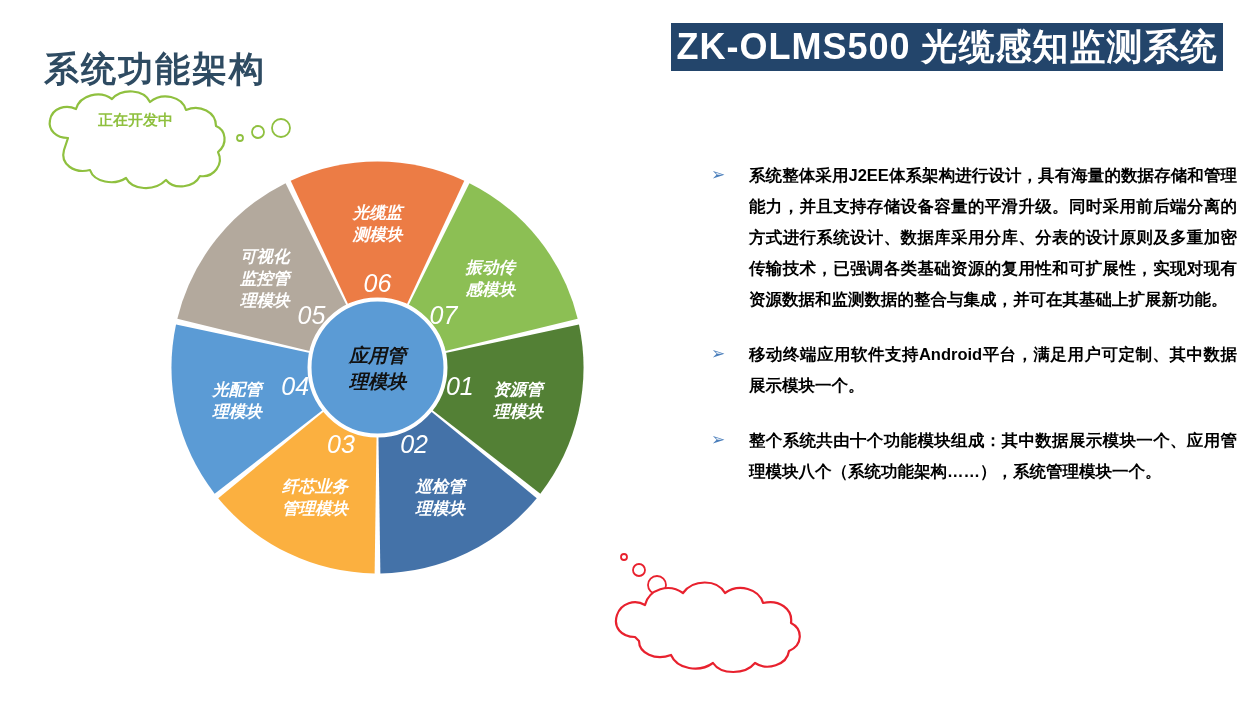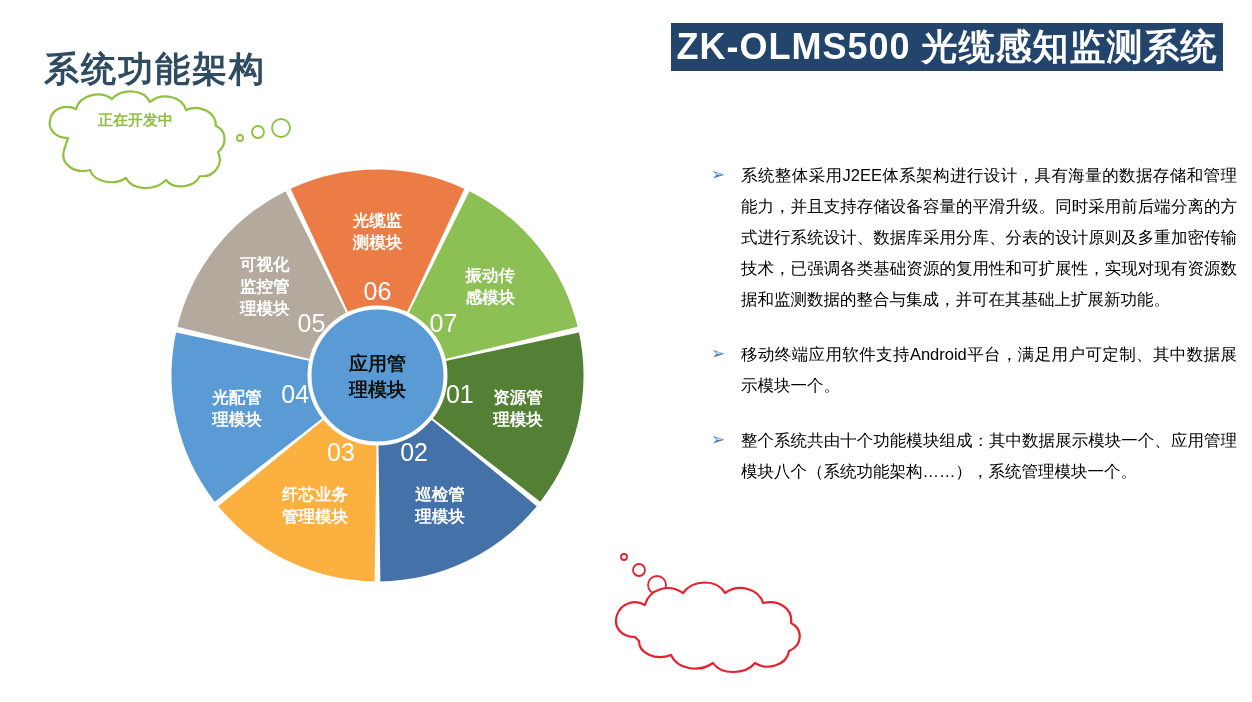--- a/index.html
+++ b/index.html
@@ -29,22 +29,22 @@
     background:#23456B;
     display:flex;align-items:center;justify-content:center;
   }
   #header-banner-text{
     color:#ffffff;font-size:36px;font-weight:bold;
     letter-spacing:1px;white-space:nowrap;
   }
 
   
   #donut-wrap{
-    position:absolute;left:150px;top:148px;
-    width:455px;height:455px;
+    position:absolute;left:150px;top:140px;
+    width:455px;height:455px;font-style:italic;
   }
   #donut-svg{display:block;width:455px;height:455px;overflow:visible;}
 
   .seg-label{
     fill:#ffffff;font-family:"Liberation Sans","DejaVu Sans",sans-serif;
     font-size:16.5px;font-weight:bold;text-anchor:middle;
   }
   .seg-num{
     fill:#ffffff;font-family:"Liberation Sans","DejaVu Sans",sans-serif;
     font-size:25px;font-weight:normal;text-anchor:middle;
@@ -68,22 +68,22 @@
   #bullets{
     position:absolute;left:707px;top:160px;width:530px;
   }
   .bullet-row{display:flex;align-items:flex-start;margin-bottom:24px;}
   .bullet-marker{
     width:30px;flex:0 0 30px;
     color:#4A7EBB;font-size:17px;line-height:30px;
     text-align:left;padding-left:4px;
   }
   .bullet-text{
-    flex:1;color:#000000;font-size:16.5px;font-weight:normal;
-    line-height:31px;text-align:justify;letter-spacing:0px;
+    flex:1;color:#000000;font-size:16.5px;font-weight:bold;
+    line-height:31px;text-align:justify;letter-spacing:0px;margin-left:8px;
   }
 </style>
 </head>
 <body>
 
 <div class="slide">
 
   <div id="page-title">系统功能架构</div>
 
   <div id="header-banner">

